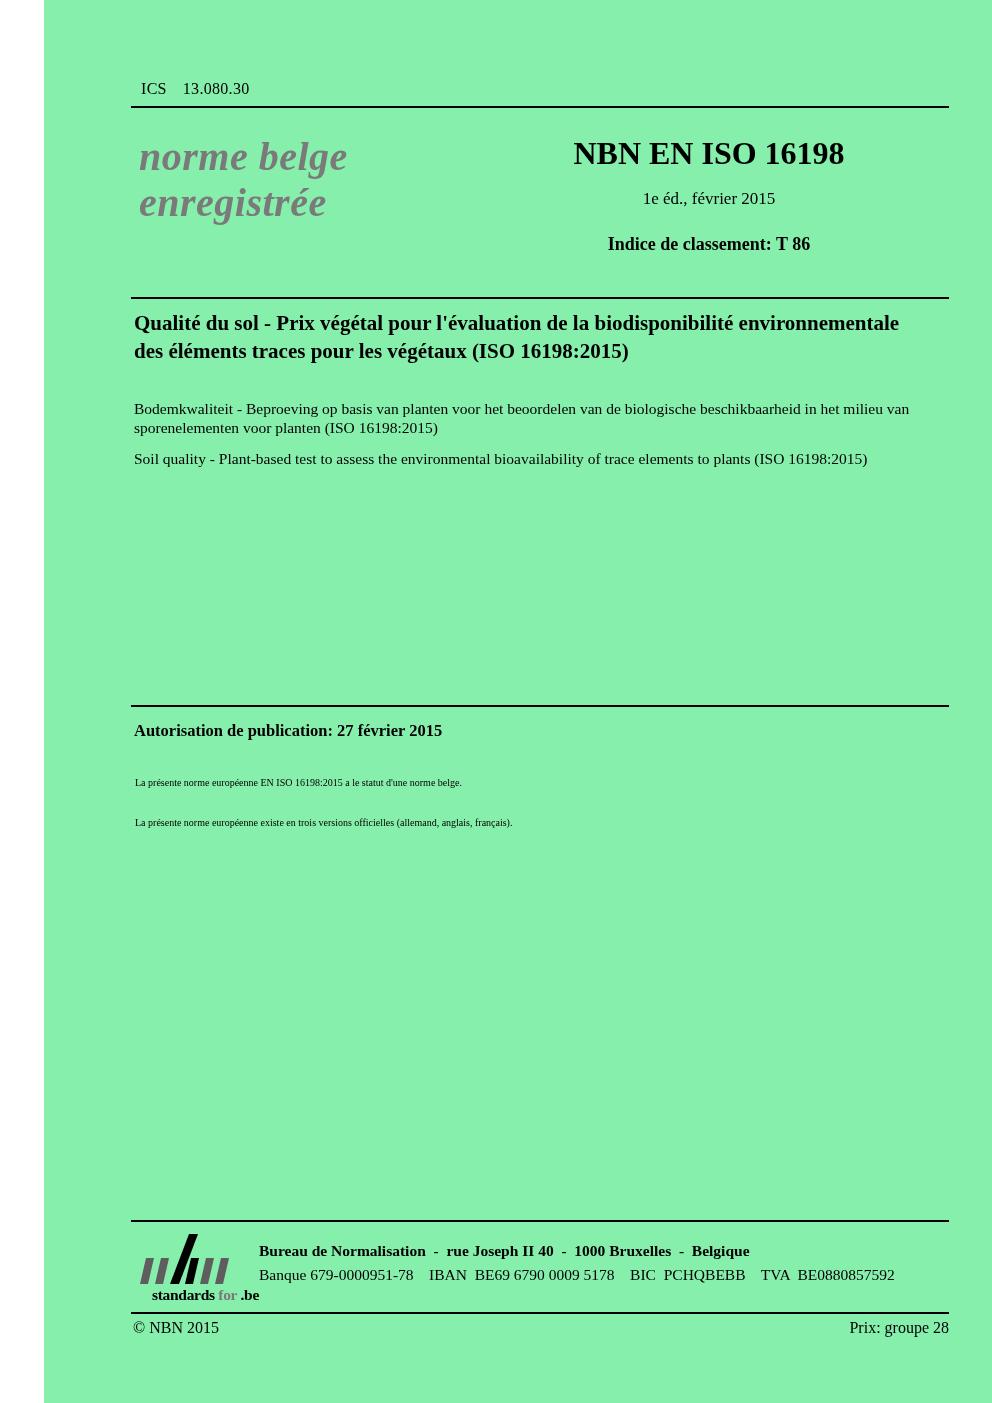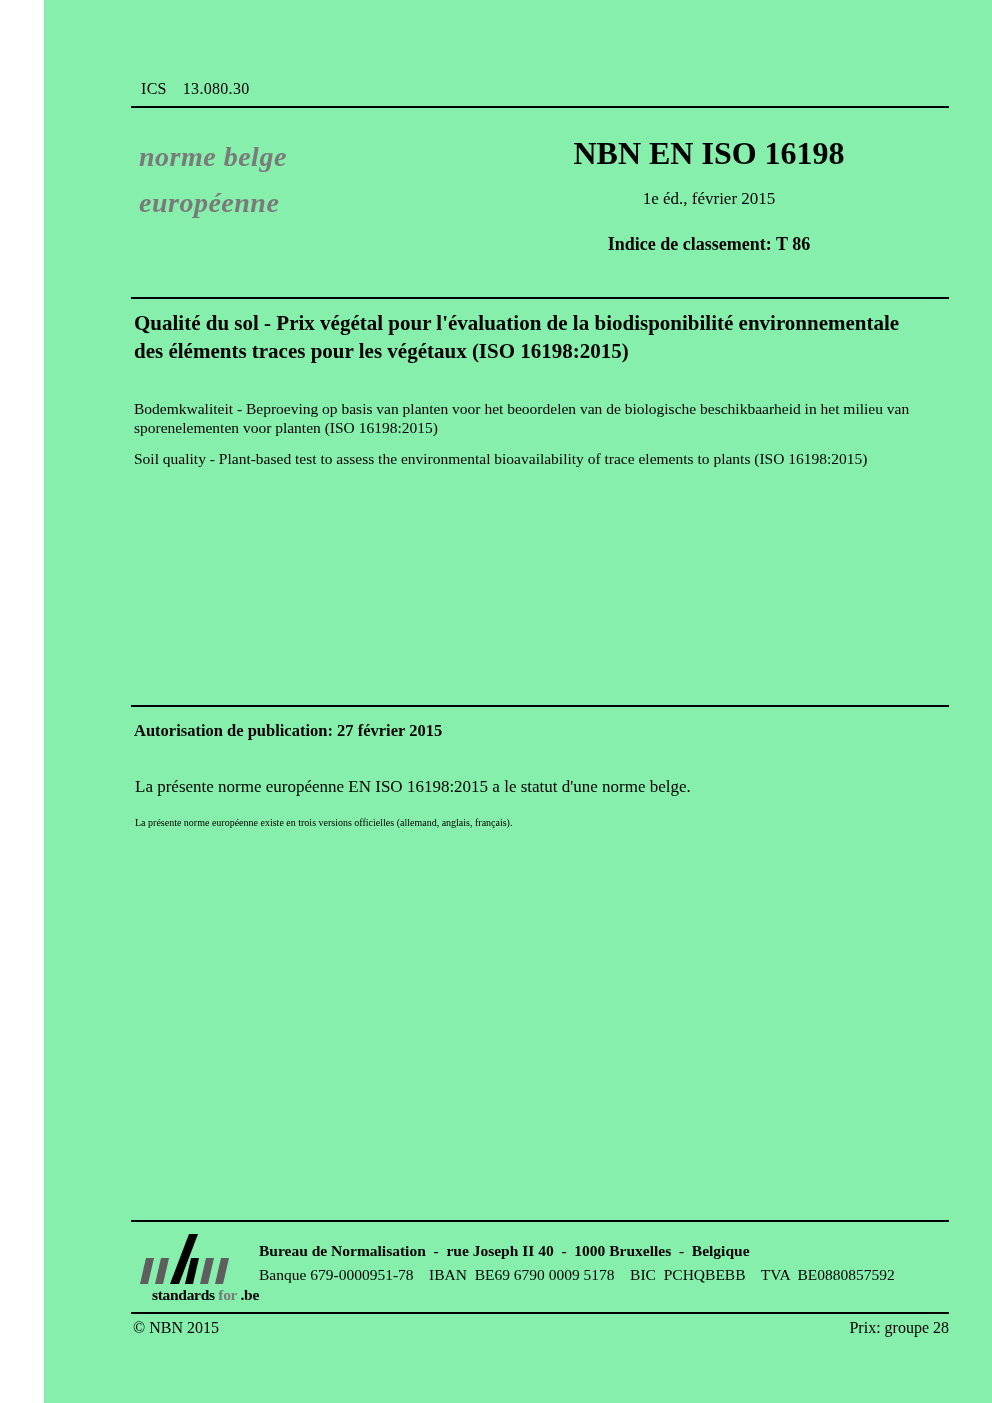--- a/index.html
+++ b/index.html
@@ -24,21 +24,21 @@
   }
   .ics-line {
     left: 97px; top: 80px;
     font-size: 16px;
     letter-spacing: 0.3px;
     white-space: pre;
   }
   .ics-code { margin-left: 16px; }
   .doc-type {
     left: 95px; top: 134px;
-    font-size: 28px;
+    font-size: 40px;
     line-height: 46px;
     font-weight: bold;
     font-style: italic;
     color: #7a7a7a;
     letter-spacing: 0.5px;
   }
   .header-right {
     right: 87px; top: 135px;
     width: 480px;
     text-align: center;
@@ -76,21 +76,21 @@
     font-size: 15.5px;
     line-height: 21px;
   }
   .authorization {
     left: 90px; top: 721px;
     font-size: 16.5px;
     font-weight: bold;
   }
   .status-note {
     left: 91px; top: 777px;
-    font-size: 17px;
+    font-size: 10px;
   }
   .versions-note {
     left: 91px; top: 817px;
     font-size: 10px;
   }
   .logo-svg {
     left: 88px; top: 1230px;
   }
   .logo-tagline {
     left: 85px; top: 1286px;
@@ -125,21 +125,21 @@
 <body>
 
 <div class="page">
 
   <div class="abs ics-line"><span>ICS</span><span class="ics-code">13.080.30</span></div>
 
   <div class="rule" style="top:106px;"></div>
 
   <div class="abs doc-type">
     <div>norme belge</div>
-    <div>européenne</div>
+    <div>enregistrée</div>
   </div>
 
   <div class="abs header-right">
     <div class="std-number">NBN EN ISO 16198</div>
     <div class="edition">1e éd., février 2015</div>
     <div class="classification">Indice de classement: T 86</div>
   </div>
 
   <div class="rule" style="top:297px;"></div>
 

